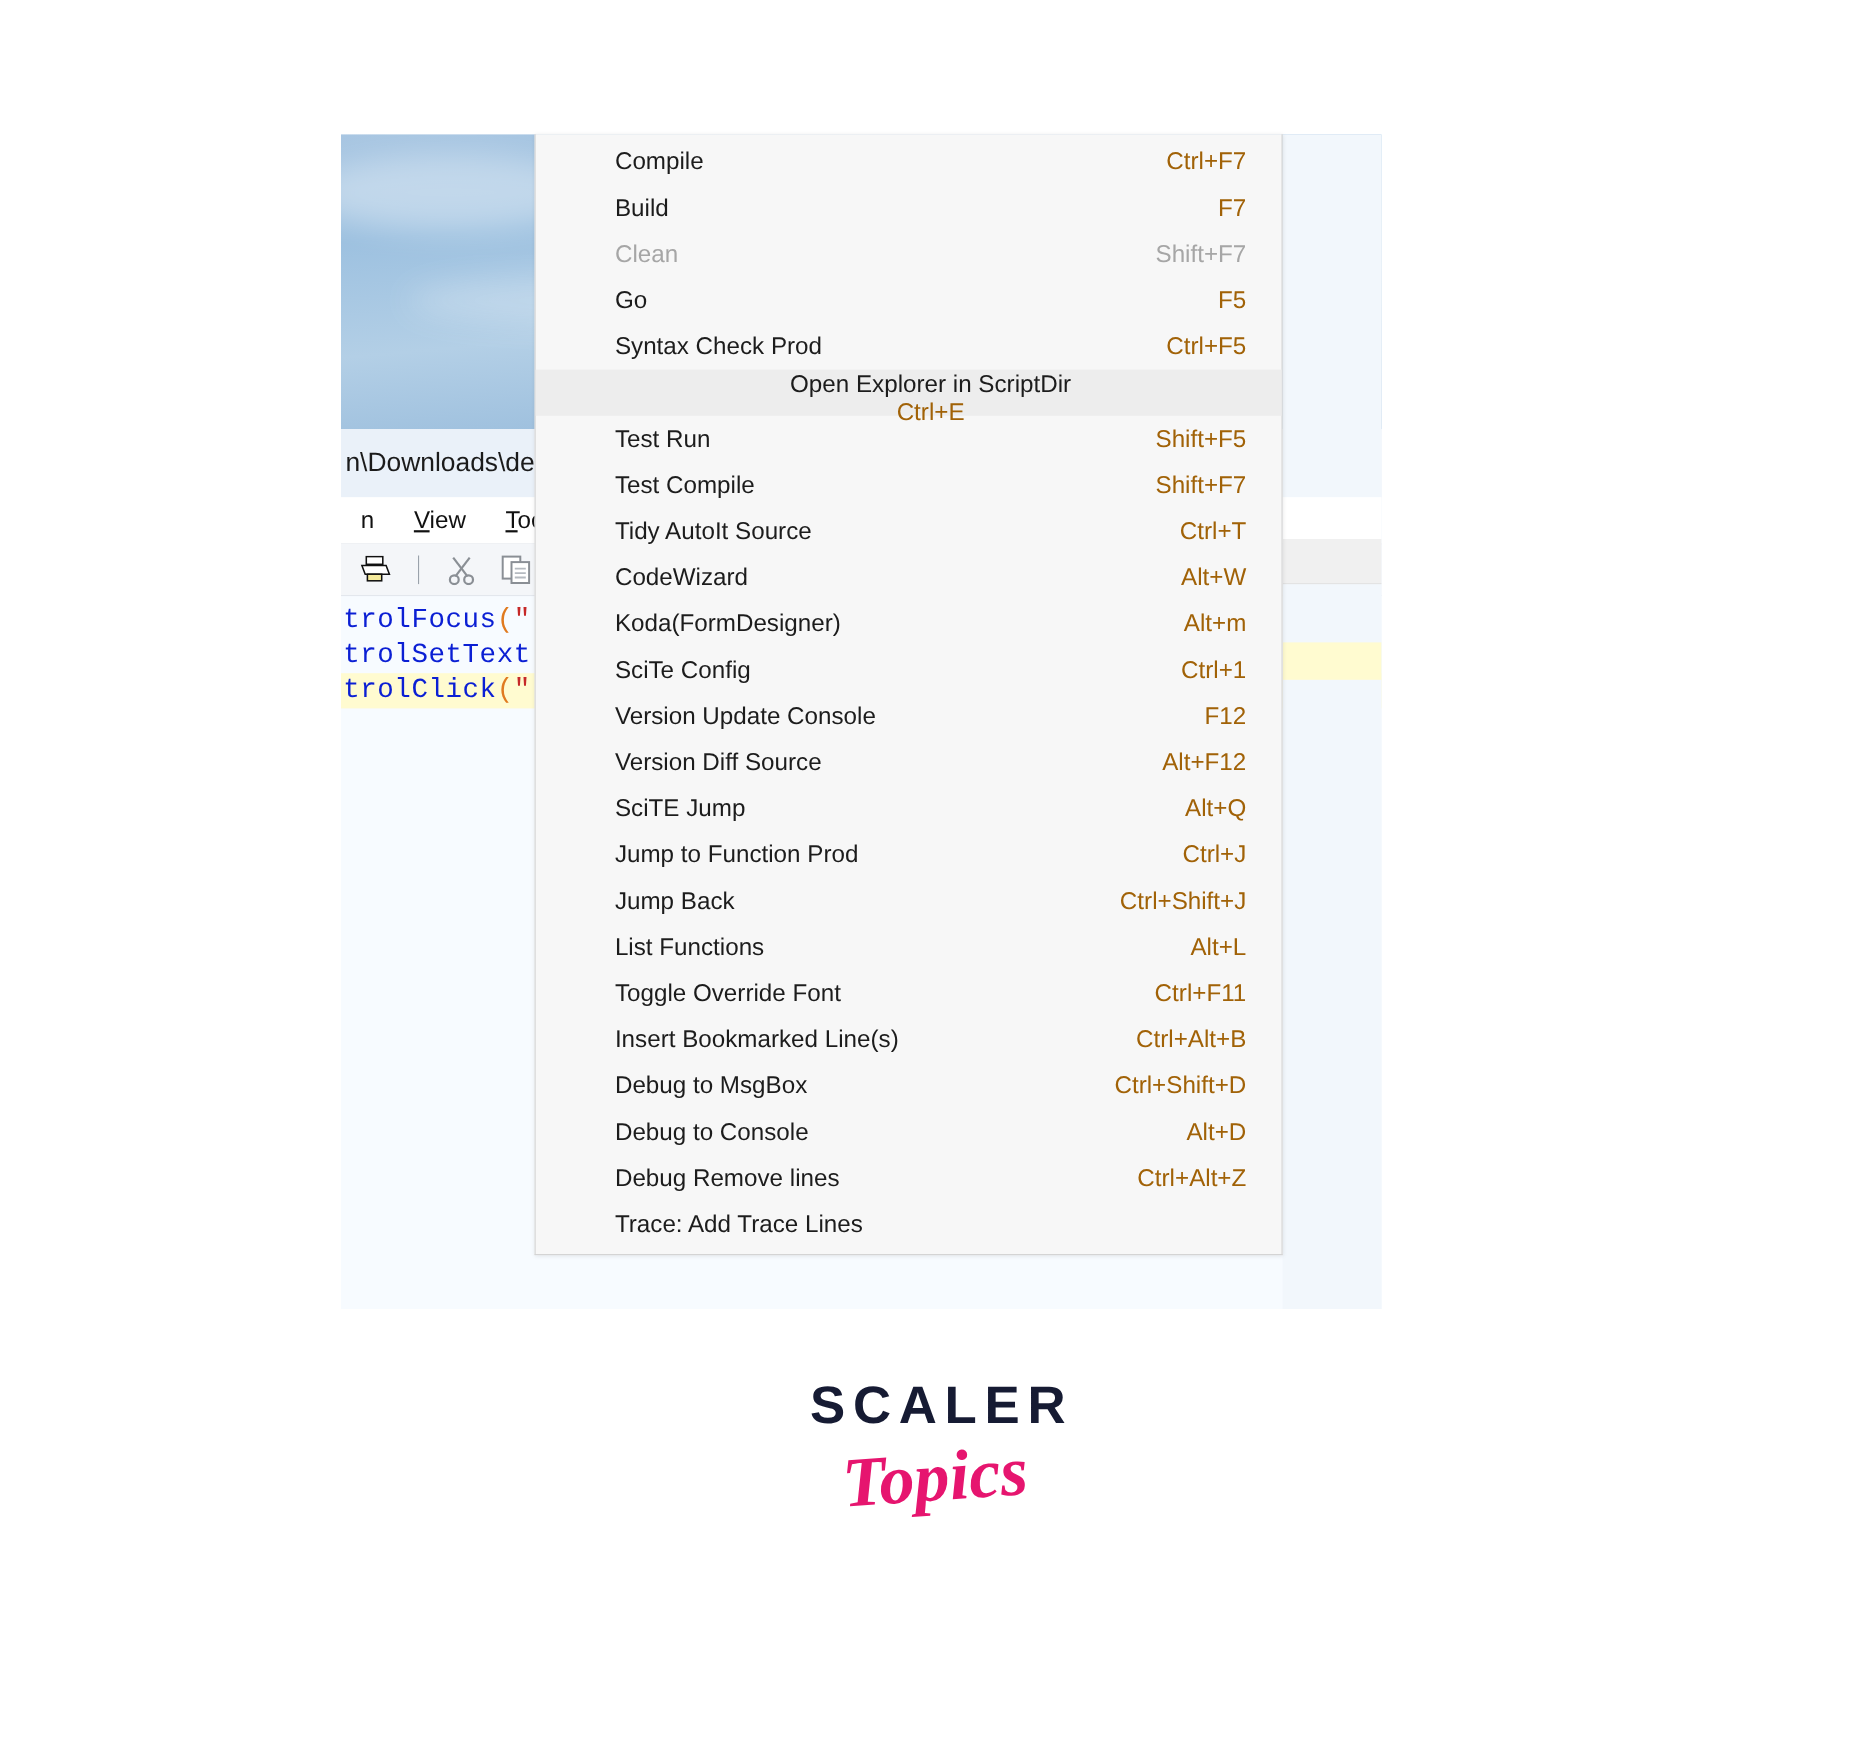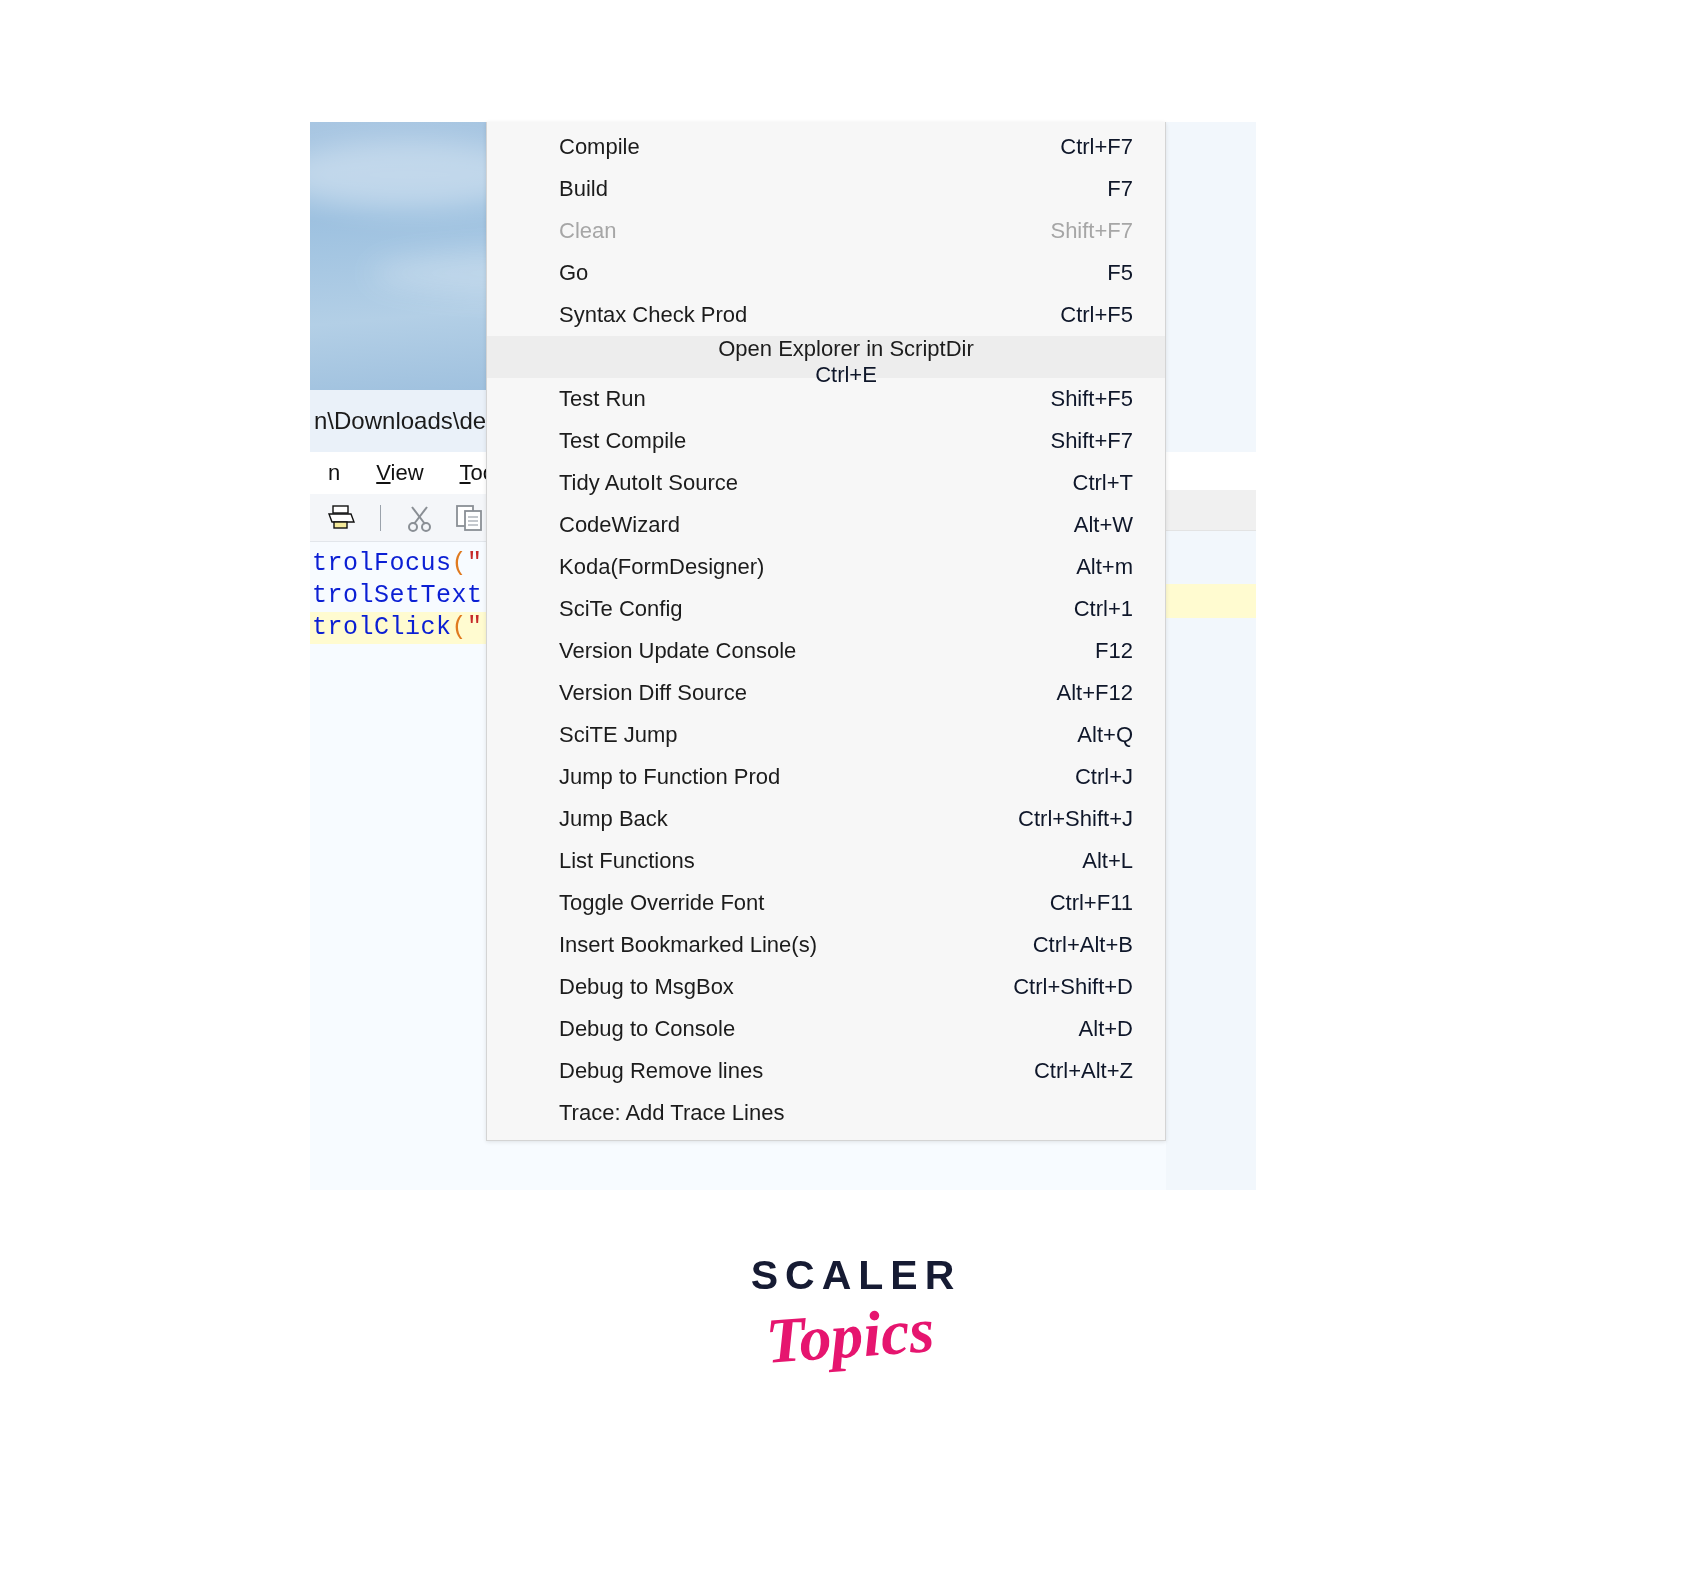--- a/index.html
+++ b/index.html
@@ -157,37 +157,37 @@
     align-items: center;
     justify-content: space-between;
     height: 42px;
     padding: 0 32px 0 72px;
     box-sizing: border-box;
     font-size: 22px;
     color: #1c1c1c;
     white-space: nowrap;
   }
   .menu-row .label { font-family: "Liberation Sans", sans-serif; }
-  .menu-row .accel { font-family: "Liberation Sans", sans-serif; color: #0f172a; }
+  .menu-row .accel { font-family: "Liberation Sans", sans-serif; color: #a16207; }
   .menu-row.disabled .label,
   .menu-row.disabled .accel { color: #a6a6a6; }
   .menu-row.highlight { background: #ededed; flex-direction: column; }
 
   
   .logo {
     position: absolute;
     left: 0;
     top: 1255px;
     width: 1700px;
     text-align: center;
   }
   .logo .scaler {
     font-family: "Liberation Sans", sans-serif;
     font-weight: bold;
-    font-size: 41px;
+    font-size: 48px;
     letter-spacing: 7px;
     color: #161B33;
     display: block;
     line-height: 1;
     margin-left: 12px;
   }
   .logo .topics {
     font-family: "Liberation Serif", serif;
     font-style: italic;
     font-weight: bold;

